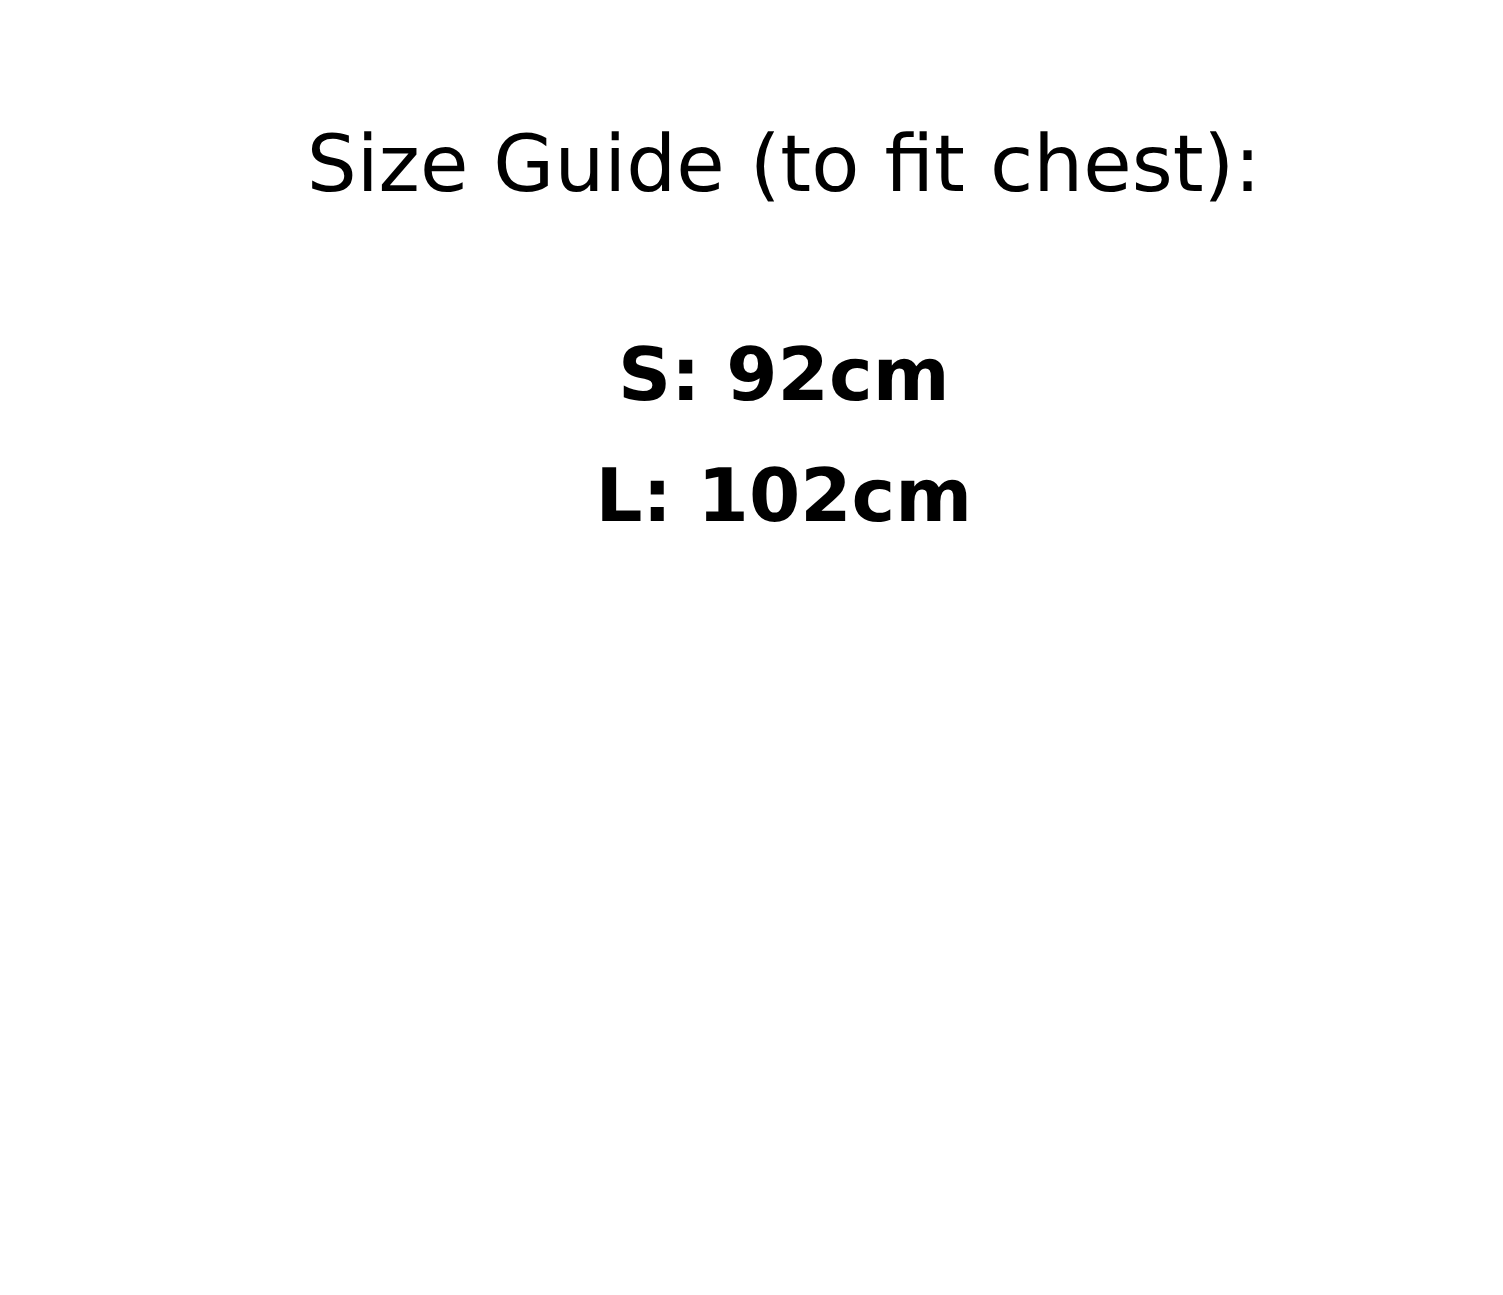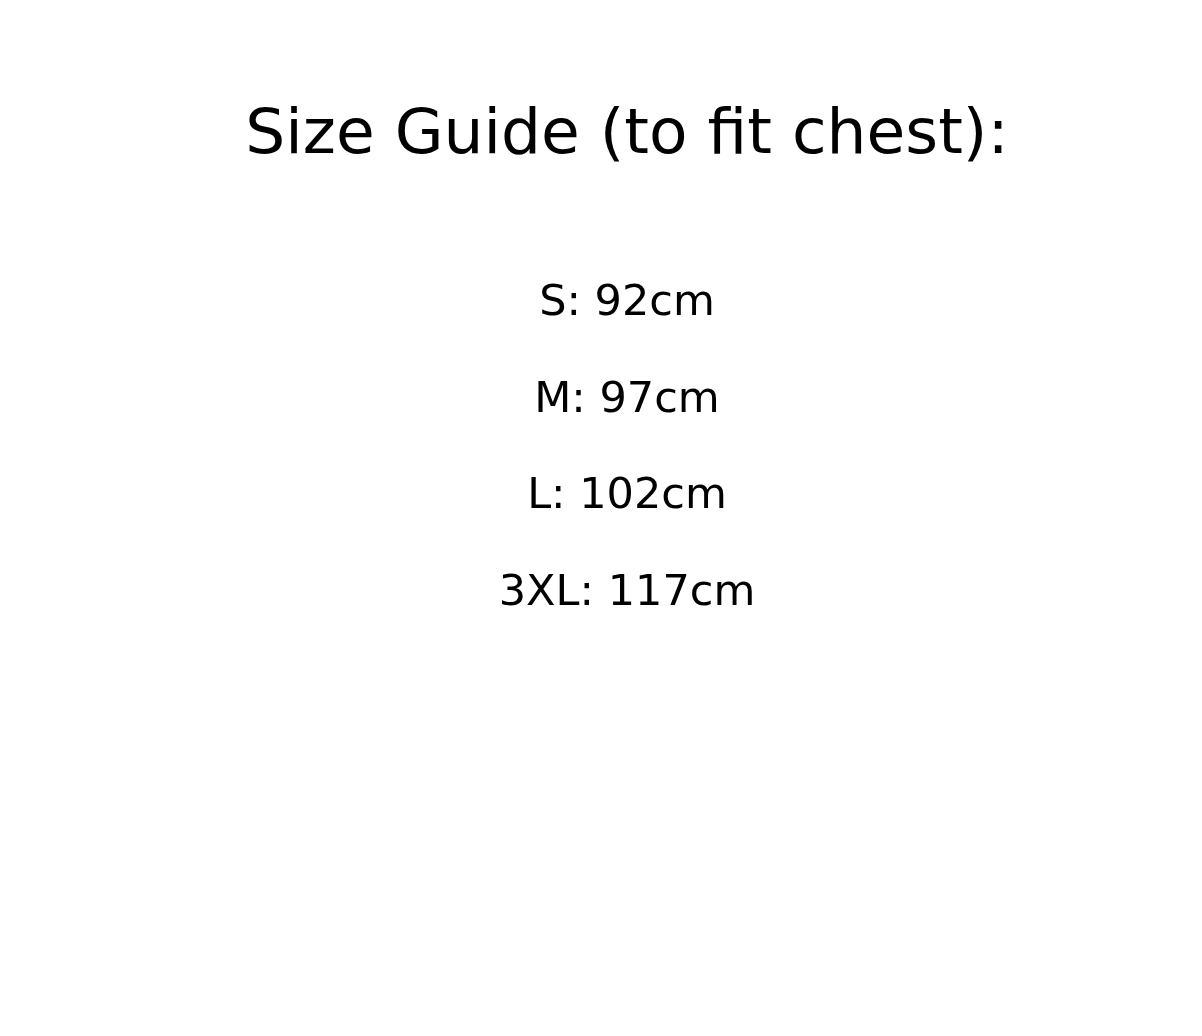--- a/index.html
+++ b/index.html
@@ -35,32 +35,30 @@
     font-weight: 400;
     letter-spacing: 0;
     white-space: pre;
   }
   .size-guide__list {
     margin: 0;
     padding: 0;
     list-style: none;
   }
   .size-guide__line {
-    font-size: 43px;
+    font-size: 59px;
     line-height: 96.6px;
-    font-weight: 400;
+    font-weight: 700;
     white-space: pre;
   }
 </style>
 </head>
 <body>
 
 <div class="canvas">
   <div class="size-guide">
     <h1 class="size-guide__title">Size Guide (to fit chest):</h1>
     <div class="size-guide__list">
       <div class="size-guide__line">S: 92cm</div>
-      <div class="size-guide__line">M: 97cm</div>
       <div class="size-guide__line">L: 102cm</div>
-      <div class="size-guide__line">3XL: 117cm</div>
     </div>
   </div>
 </div>
 
 </body></html>

